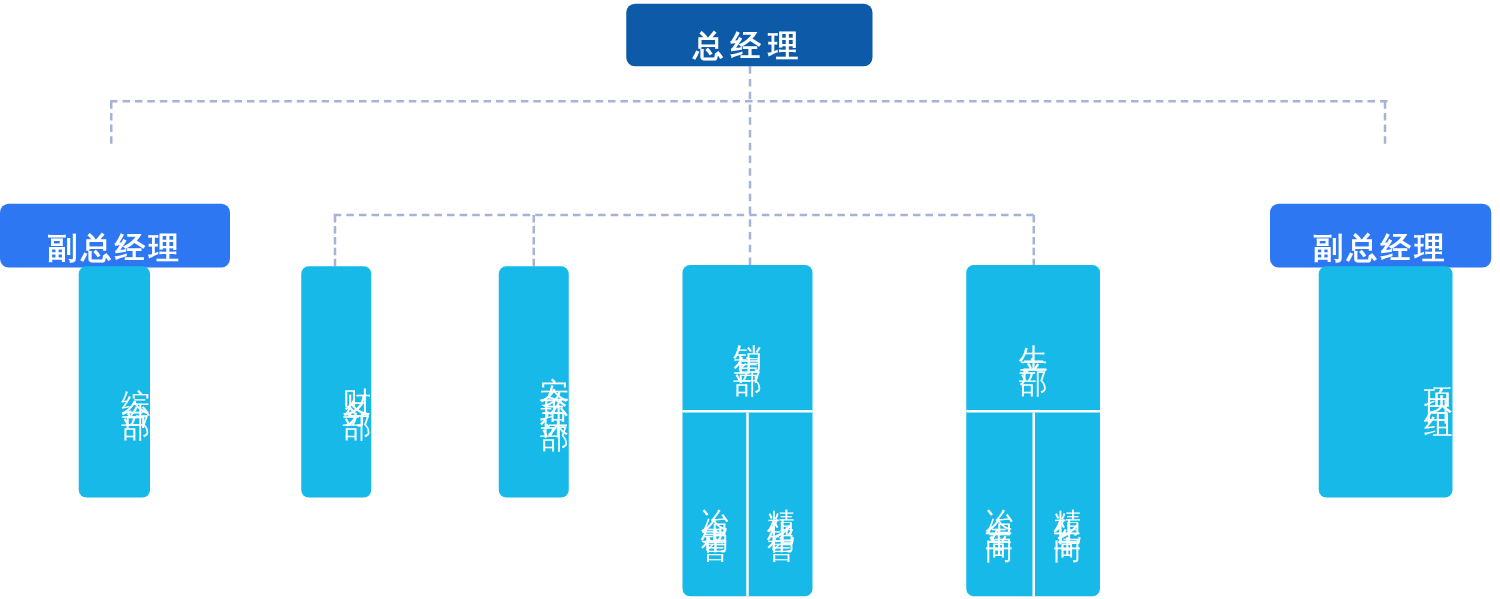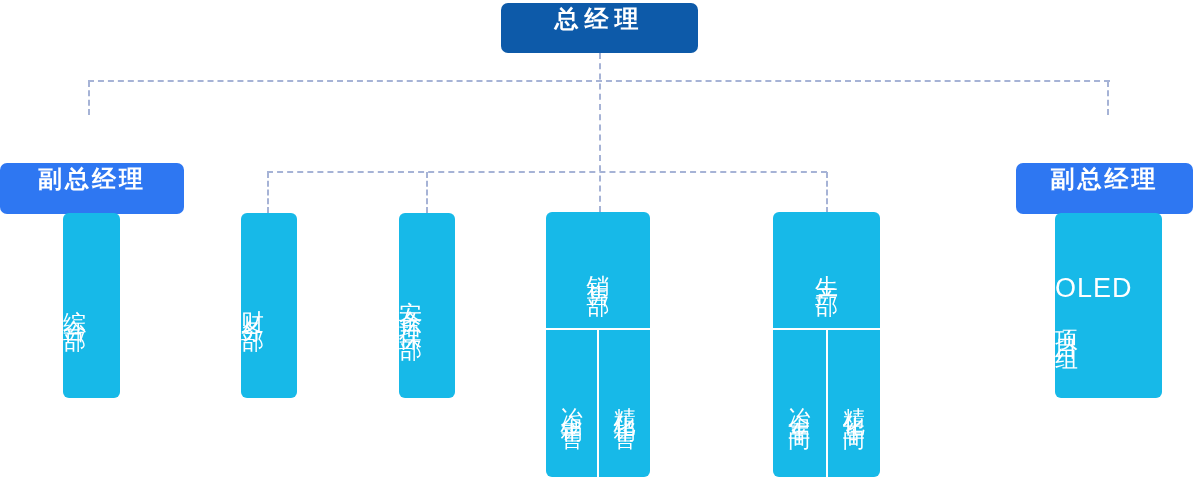--- a/index.html
+++ b/index.html
@@ -25,21 +25,21 @@
   .line { position: absolute; }
   .line.h { height: 0; border-top: 2px dashed var(--connector); }
   .line.v { width: 0; border-left: 2px dashed var(--connector); }
 
   
   .node {
     position: absolute;
     border-radius: 6px;
     color: var(--text);
     display: flex;
-    align-items: flex-start;
+    align-items: flex-end;
     justify-content: center;
     text-align: center;
   }
   .node.root {
     left: 501px; top: 3px; width: 197px; height: 50px;
     background: var(--root_bg);
     font-size: 24px; font-weight: bold; letter-spacing: 6px;
     border-radius: 7px;
   }
   .node.deputy {
@@ -152,17 +152,16 @@
       <div class="subcol">
         <span class="vtext small">冶金车间</span>
       </div>
       <div class="subcol">
         <span class="vtext small">精化车间</span>
       </div>
     </div>
   </div>
 
   <div class="node dept short oled" style="left:1055px; width:107px;">
-    <div class="oled-en">OLED</div>
     <span class="vtext">项目组</span>
   </div>
 
 </div>
 
 </body></html>

